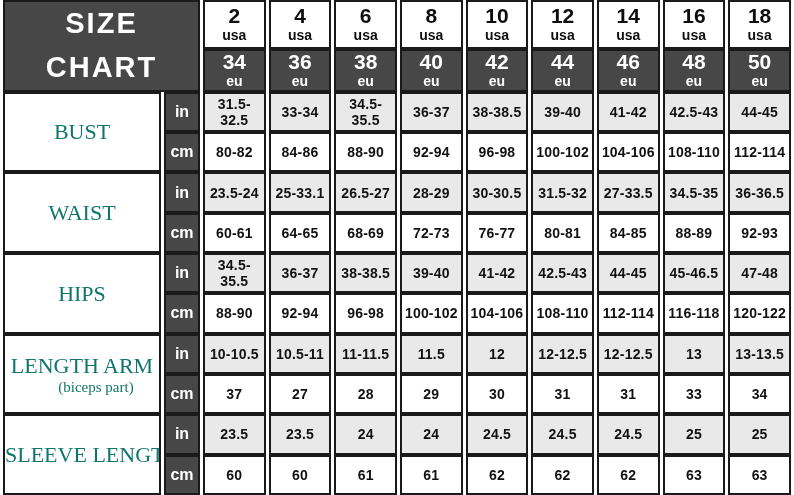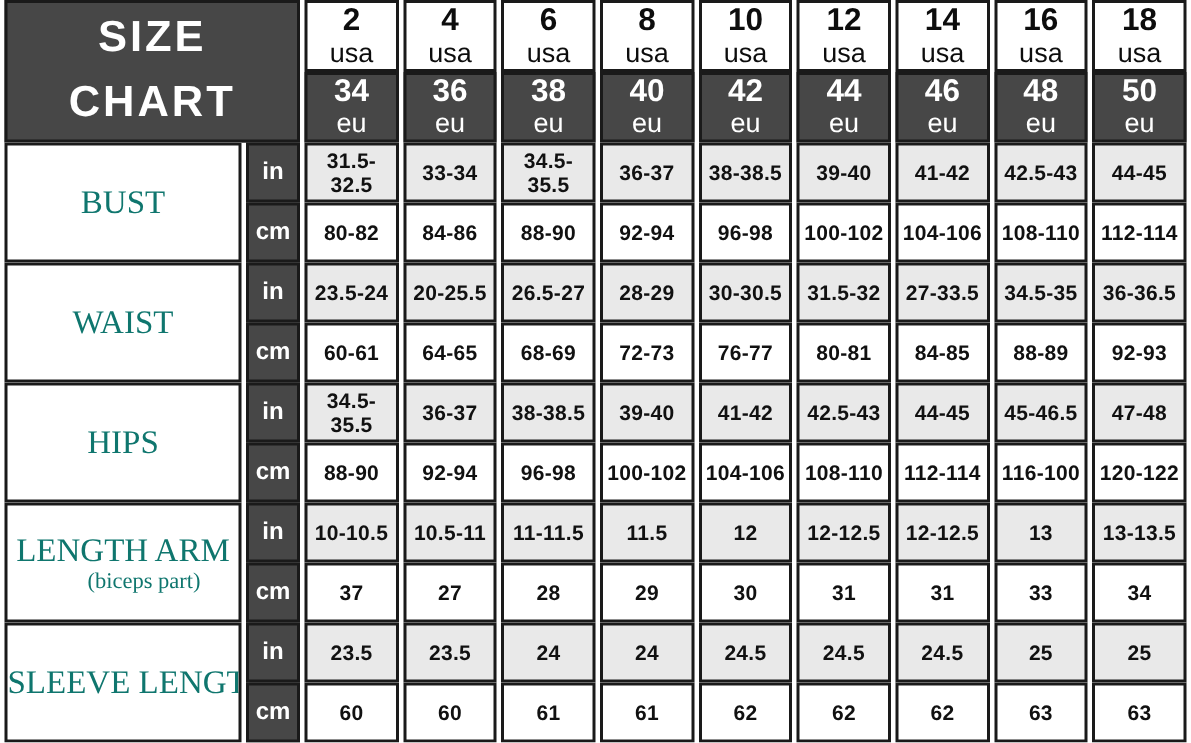--- a/index.html
+++ b/index.html
@@ -3,21 +3,21 @@
 <meta charset="utf-8">
 <style>
   html,body{margin:0;padding:0;background:#ffffff;}
   body{width:794px;height:495px;overflow:hidden;font-family:"Liberation Sans",sans-serif;}
   table.chart{width:794px;height:495px;table-layout:fixed;border-collapse:separate;border-spacing:3px 0;}
   td.cell{border:2px solid var(--border,#1a1a1a);padding:0;text-align:center;vertical-align:middle;overflow:hidden;}
   .dark{background:var(--dark,#474747);color:#ffffff;}
   .title-cell{text-align:left;padding-left:10px;}
   .title-line{font-size:29px;font-weight:800;letter-spacing:2px;color:#ffffff;line-height:1.5;font-family:"Liberation Sans",sans-serif;}
   .num{font-size:21px;font-weight:700;line-height:1.05;}
-  .unit-word{font-size:18px;font-weight:400;line-height:1.15;}
+  .unit-word{font-size:14px;font-weight:700;line-height:1.15;}
   .usa-cell{background:#ffffff;color:#0d0d0d;}
   .label-cell{background:#ffffff;text-align:left;vertical-align:top;padding:2px 7px;font-family:"Liberation Serif",serif;color:#0f766e;}
   .label-text{font-size:22px;line-height:1.25;white-space:nowrap;}
   .sublabel{font-size:15px;line-height:1.1;margin-left:28px;}
   .unit-cell{font-size:16px;font-weight:700;margin-left:44px;}
   .val{font-size:14px;font-weight:700;color:#111111;letter-spacing:0.2px;}
   .in-val{background:var(--inbg,#e9e9e9);}
   .cm-val{background:#ffffff;}
   tr.h-usa{height:48px;}
   tr.h-eu{height:42px;}
@@ -139,21 +139,21 @@
         <td class="cell val cm-val">104-106</td>
         <td class="cell val cm-val">108-110</td>
         <td class="cell val cm-val">112-114</td>
       </tr>
       <tr class="body-row">
         <td class="cell label-cell" rowspan="2">
           <div class="label-text">WAIST</div>
         </td>
         <td class="cell dark unit-cell">in</td>
         <td class="cell val in-val">23.5-24</td>
-        <td class="cell val in-val">20-25.5</td>
+        <td class="cell val in-val">25-33.1</td>
         <td class="cell val in-val">26.5-27</td>
         <td class="cell val in-val">28-29</td>
         <td class="cell val in-val">30-30.5</td>
         <td class="cell val in-val">31.5-32</td>
         <td class="cell val in-val">27-33.5</td>
         <td class="cell val in-val">34.5-35</td>
         <td class="cell val in-val">36-36.5</td>
       </tr>
       <tr class="body-row">
         <td class="cell dark unit-cell">cm</td>
@@ -184,21 +184,21 @@
       </tr>
       <tr class="body-row">
         <td class="cell dark unit-cell">cm</td>
         <td class="cell val cm-val">88-90</td>
         <td class="cell val cm-val">92-94</td>
         <td class="cell val cm-val">96-98</td>
         <td class="cell val cm-val">100-102</td>
         <td class="cell val cm-val">104-106</td>
         <td class="cell val cm-val">108-110</td>
         <td class="cell val cm-val">112-114</td>
-        <td class="cell val cm-val">116-100</td>
+        <td class="cell val cm-val">116-118</td>
         <td class="cell val cm-val">120-122</td>
       </tr>
       <tr class="body-row">
         <td class="cell label-cell" rowspan="2">
           <div class="label-text">LENGTH ARM</div>
           <div class="sublabel">(biceps part)</div>
         </td>
         <td class="cell dark unit-cell">in</td>
         <td class="cell val in-val">10-10.5</td>
         <td class="cell val in-val">10.5-11</td>

